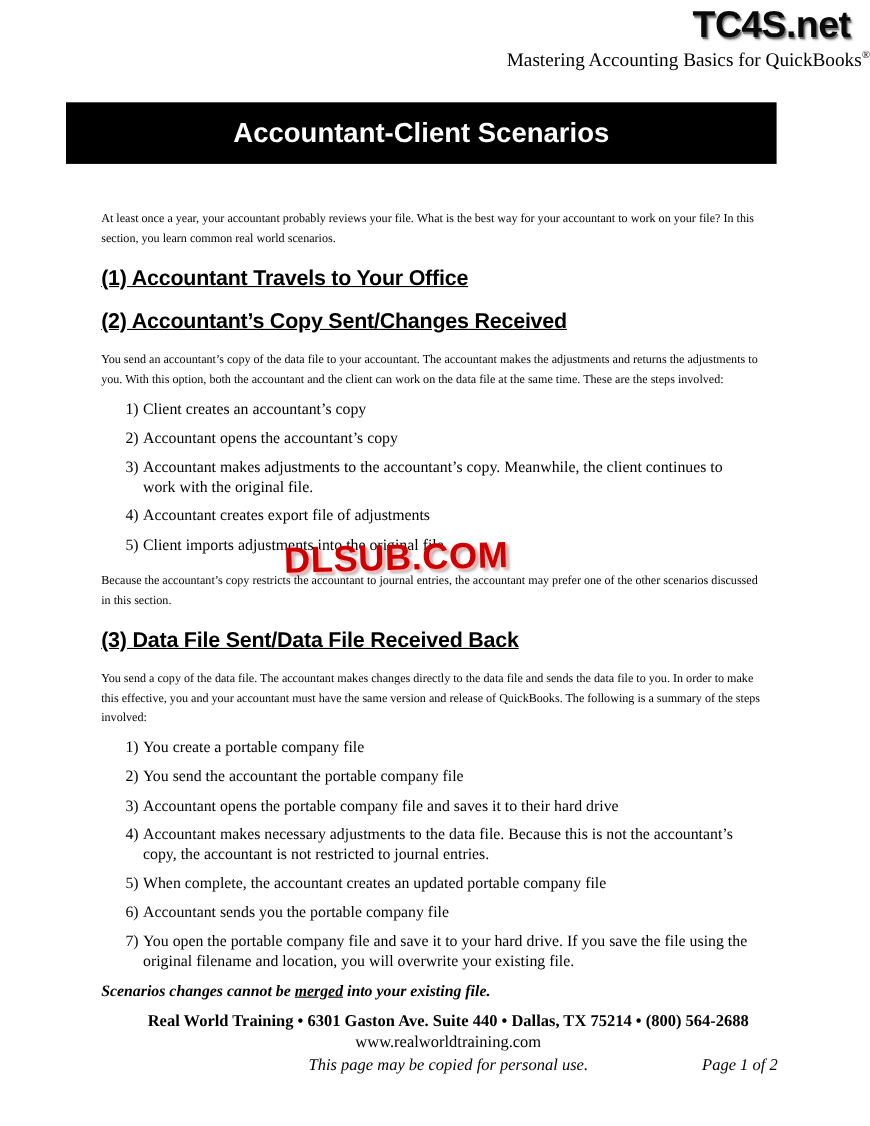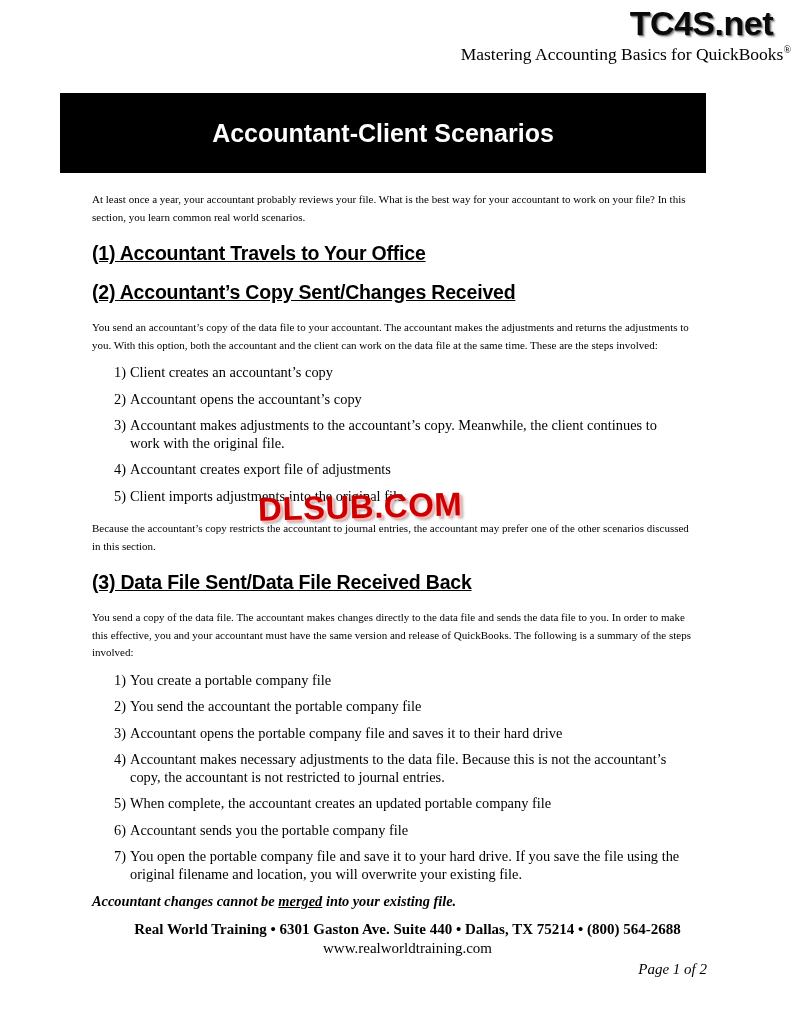--- a/index.html
+++ b/index.html
@@ -74,21 +74,21 @@
     font-size: 10px;
     vertical-align: super;
   }
 
   
   .title-bar {
     position: absolute;
     left: 60px;
     top: 93px;
     width: 646px;
-    height: 80px;
+    height: 56px;
     background: #000000;
     color: #ffffff;
     display: flex;
     align-items: center;
     justify-content: center;
     font-family: "Liberation Sans", sans-serif;
     font-weight: bold;
     font-size: 25px;
   }
 
@@ -249,28 +249,29 @@
       </li>
       <li>
         <span class="num">6)</span>
         <span class="txt">Accountant sends you the portable company file</span>
       </li>
       <li>
         <span class="num">7)</span>
         <span class="txt">You open the portable company file and save it to your hard drive. If you save the file using the original filename and location, you will overwrite your existing file.</span>
       </li>
     </ol>
-    <p class="italic-note"><span>Accountant changes cannot be </span><u>merged</u><span> into your existing file.</span></p>
+    <p class="italic-note"><span>Scenarios changes cannot be </span><u>merged</u><span> into your existing file.</span></p>
 
   </div>
 
   <div class="wm-dlsub">DLSUB.COM</div>
 
   <div class="footer">
     <div class="line1">Real World Training • 6301 Gaston Ave. Suite 440 • Dallas, TX 75214 • (800) 564-2688</div>
     <div class="line2">www.realworldtraining.com</div>
     <div class="line3">
+      <span>This page may be copied for personal use.</span>
       <span class="pagenum">Page 1 of 2</span>
     </div>
   </div>
 
 
 </div>
 
 </body></html>

